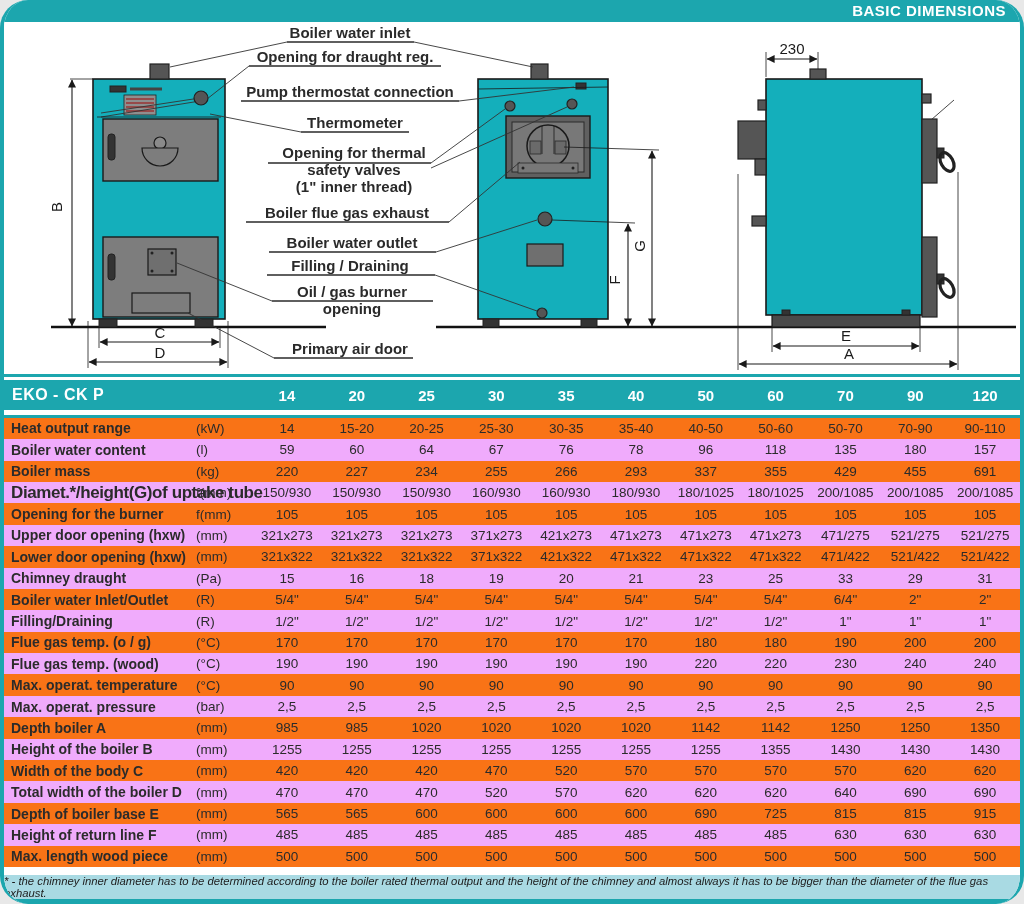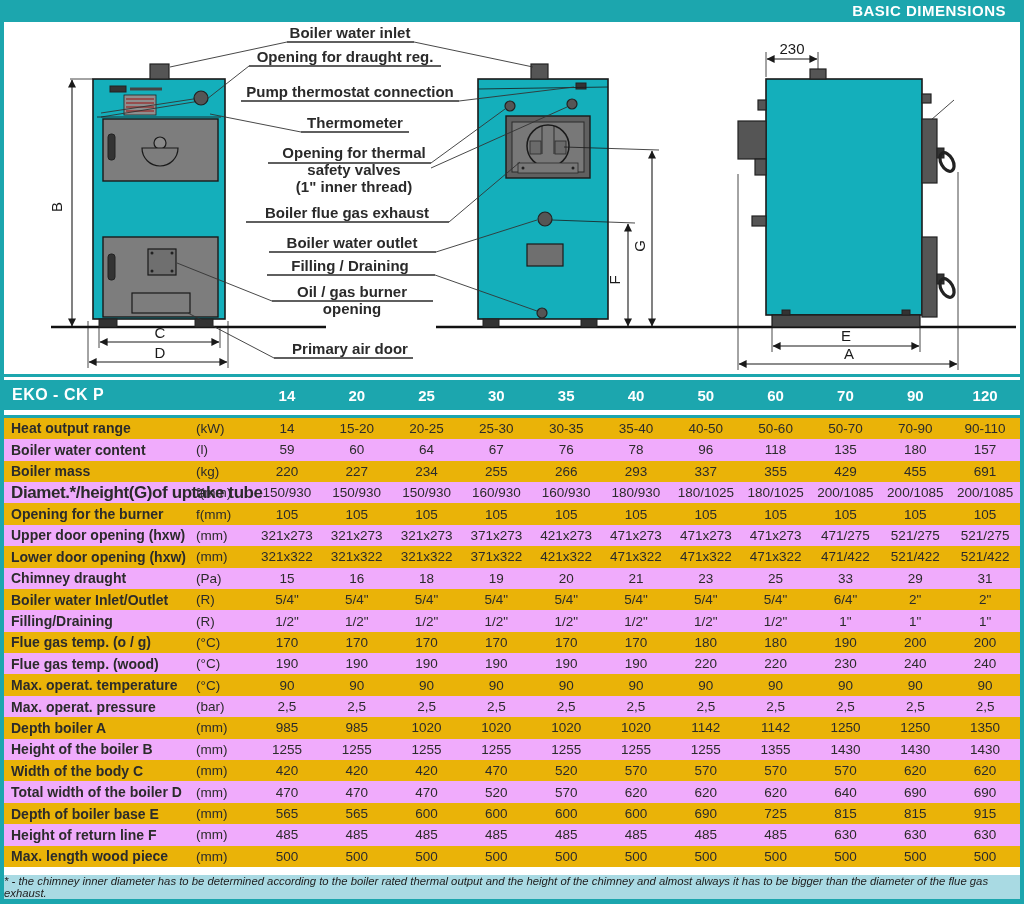--- a/index.html
+++ b/index.html
@@ -1,34 +1,34 @@
 <!DOCTYPE html>
 <html><head>
 <meta charset="utf-8">
 <style>
   html,body{margin:0;padding:0;background:#e8e8e8;}
   .page{
     width:1024px;height:904px;margin:0 auto;background:#fff;
     font-family:"Liberation Sans", sans-serif;
     border-left:4px solid #1CA6AE;border-right:4px solid #1CA6AE;
-    box-sizing:border-box;display:flex;flex-direction:column;overflow:hidden;
+    box-sizing:border-box;display:flex;flex-direction:column;overflow:hidden;border-radius:28px;
   }
   .banner{height:28px;background:#1CA6AE;color:#fff;display:flex;align-items:center;
     justify-content:flex-end;padding-right:14px;font-weight:bold;font-size:15px;letter-spacing:.5px;}
   .drawing-area{height:352px;background:#fff;position:relative;}
   .drawing-area svg{display:block;width:100%;height:100%;}
   .rule-top{height:4px;background:#1CA6AE;margin-bottom:3px;}
   .thead{height:40px;background:#1CA6AE;display:grid;
     grid-template-columns:192px 56px repeat(11,1fr);align-items:center;color:#fff;}
   .thead .model{grid-column:span 2;font-weight:bold;font-size:16px;padding-left:8px;letter-spacing:.5px;}
   .thead .hcol{font-weight:bold;font-size:15px;text-align:center;}
   .rule{height:3px;background:#1CA6AE;margin-top:5px;}
   .tbody{flex:0 0 auto;}
   .trow{display:grid;grid-template-columns:192px 56px repeat(11,1fr);height:21.4px;
-    align-items:center;background:#eab308;color:#2b2b2b;}
+    align-items:center;background:#f97316;color:#2b2b2b;}
   .trow.alt{background:#f0abfc;}
   .cname{font-weight:bold;font-size:14px;padding-left:7px;white-space:nowrap;}
   .cname.cond{font-size:17px;letter-spacing:-0.4px;}
   .cunit{font-size:13.5px;text-align:left;white-space:nowrap;}
   .cval{font-size:13.5px;text-align:center;white-space:nowrap;}
   .footnote{margin-top:7px;background:#A9DAE3;border-top:1px solid #fff;border-bottom:5px solid #1CA6AE;
     flex:1 1 auto;display:flex;align-items:center;justify-content:center;
     font-style:italic;font-size:11.3px;color:#1c1c1c;}
   
   .teal{fill:#14AFBB;stroke:#1a1a1a;stroke-width:1.6;}

